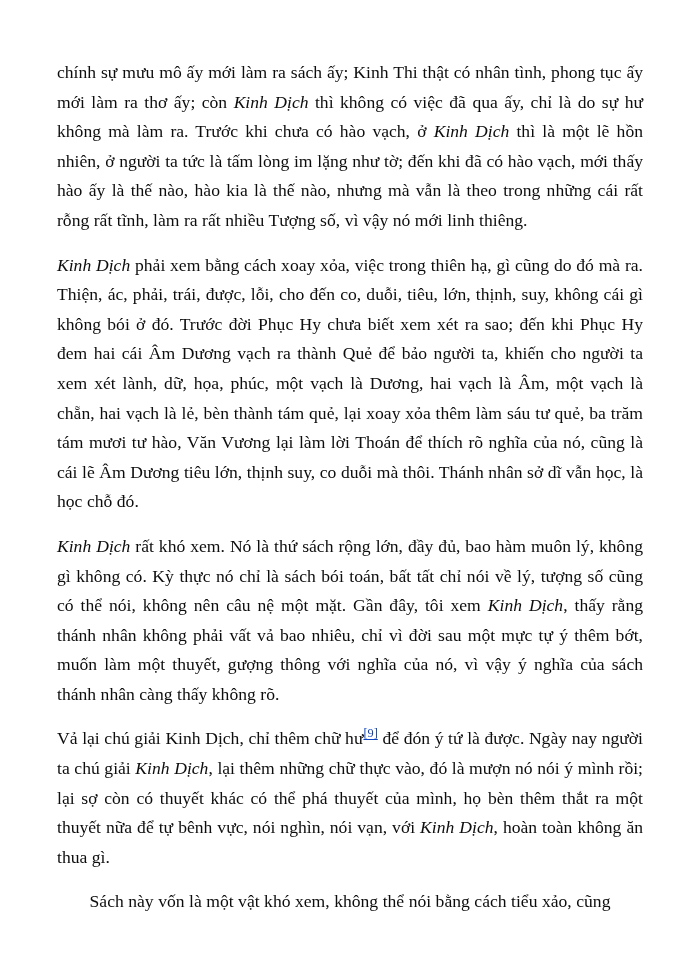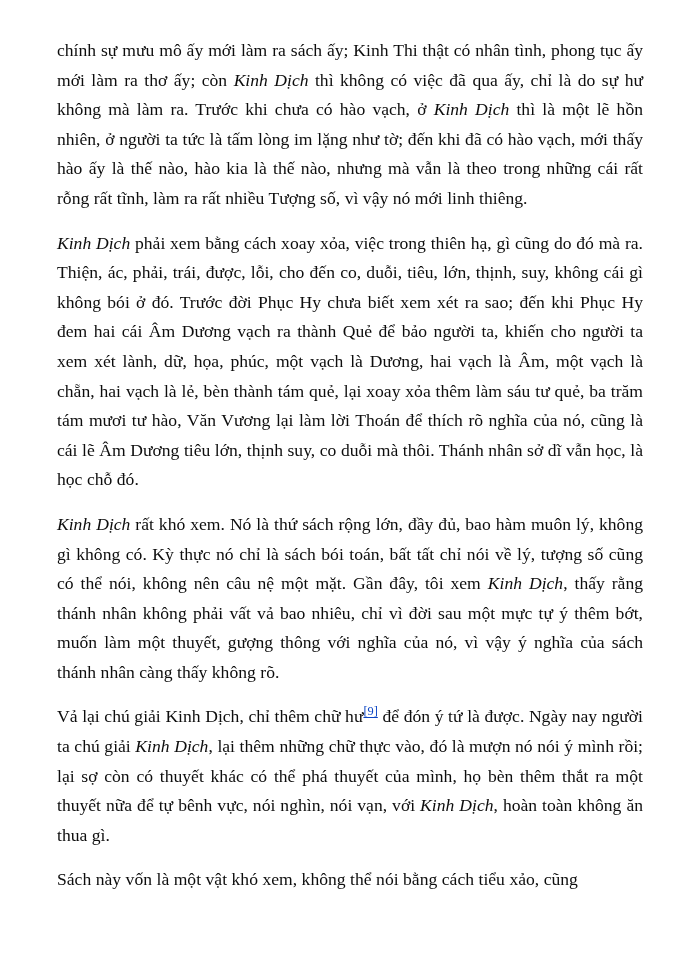--- a/index.html
+++ b/index.html
@@ -22,38 +22,38 @@
     position: relative;
     width: 700px;
     height: 960px;
     background: #ffffff;
     box-sizing: border-box;
   }
 
   #text-column {
     position: absolute;
     left: 57px;
-    top: 36px;
+    top: 58px;
     width: 586px;
   }
 
   p.para {
     margin: 0 0 15px 0;
     padding: 0;
     font-size: 17.6px;
     line-height: 29.6px;
     text-align: justify;
     text-justify: inter-word;
     word-spacing: 0.1px;
     hyphens: none;
   }
 
   p.para.last {
     margin-bottom: 0;
-    text-align: left;
+    text-align: center;
   }
 
   .it {
     font-style: italic;
   }
 
   
   .fn-ref {
     font-size: 0.70em;
     vertical-align: super;

